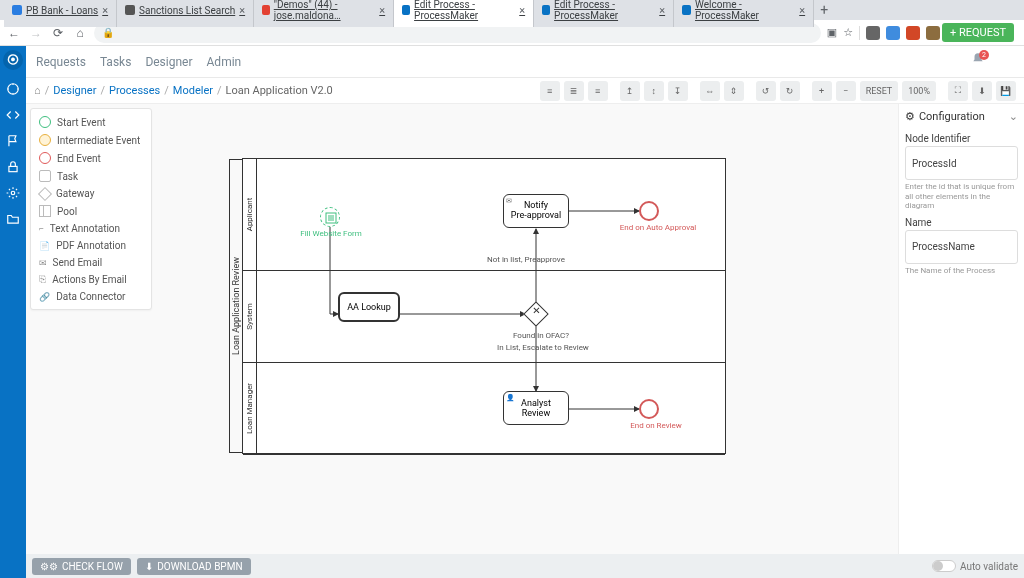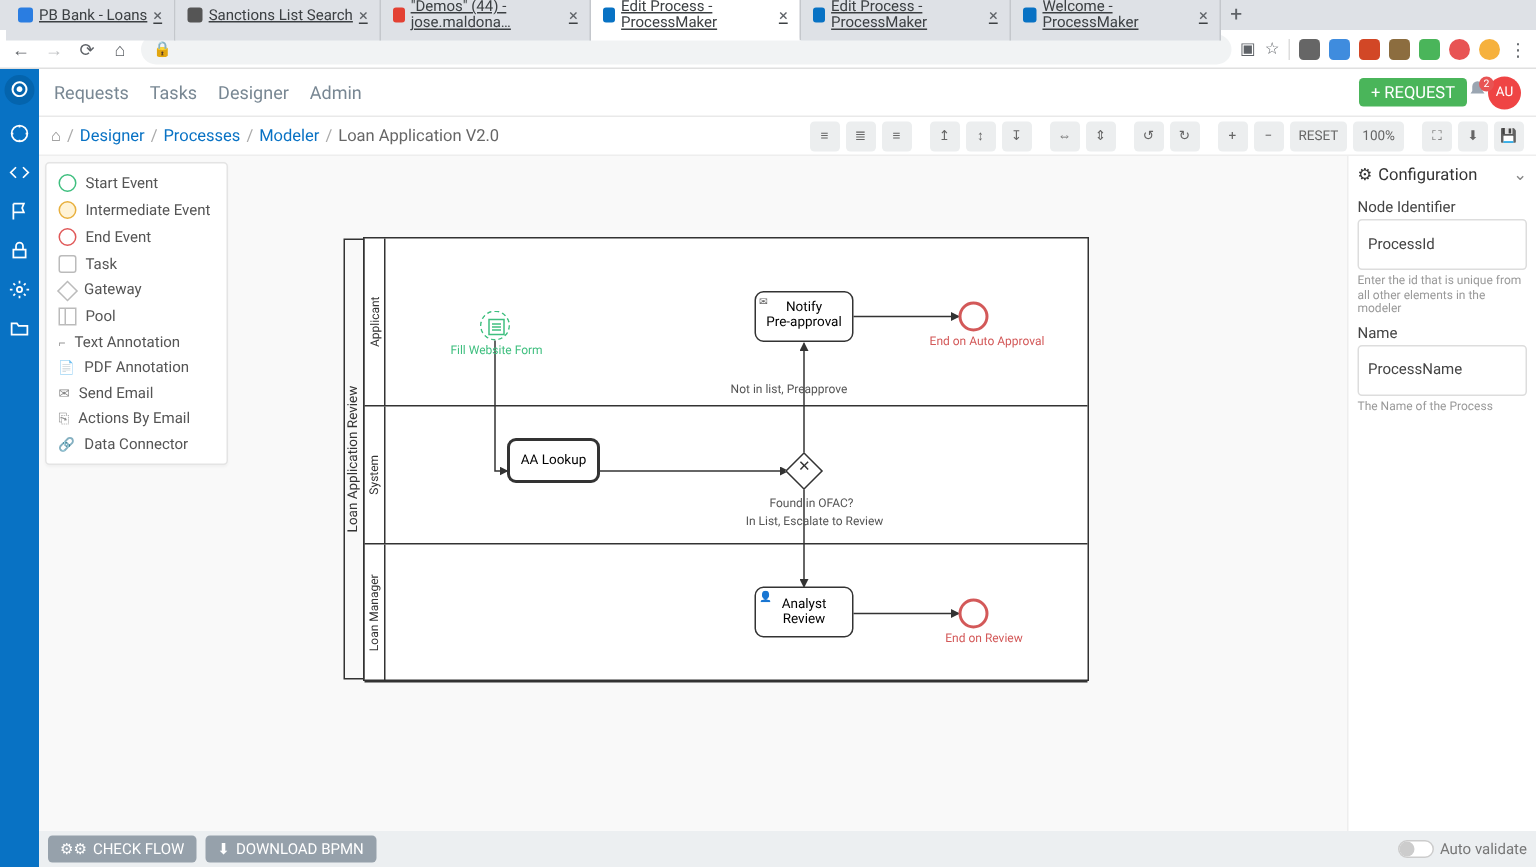--- a/index.html
+++ b/index.html
@@ -13,21 +13,21 @@
   .addr-bar { height: 26px; background: #fff; display: flex; align-items: center; padding: 0 6px; gap: 6px; border-bottom: 1px solid #e0e0e0;}
   .nav-btn { width: 16px; text-align:center; color: #5f6368; font-size: 12px; }
   .url-box { flex: 1; height: 20px; border-radius: 10px; background: #f1f3f4; display:flex; align-items:center; padding: 0 8px; gap:6px; font-size: 11px; color:#3c4043;}
   .ext-icons { display: flex; gap: 6px; align-items: center;}
   .ext-icon { width: 14px; height: 14px; border-radius: 3px; background: #888; }
   .app { position: absolute; left:0; right:0; top:46px; bottom:0; display:flex; }
   .app-rail { width: 26px; background: #0872c4; display: flex; flex-direction: column; align-items: center; color:#fff; padding-top: 4px; gap: 12px;}
   .rail-logo { width: 20px; height: 20px; border-radius: 50%; background: #0464ad; display:flex; align-items:center; justify-content:center; font-weight:bold; font-size:12px;}
   .rail-icon { width:14px; height:14px; }
   .topbar { position:absolute; left:26px; right:0; top:0; height:32px; background:#fff; border-bottom:1px solid #e9e9e9; display:flex; align-items:center; padding: 0 10px; gap: 14px; font-size: 12px; color:#788793;}
-  .topbar .right { margin-left:auto; display:flex; align-items:center; }
+  .topbar .right { margin-left:auto; display:flex; align-items:center; gap:10px;flex-direction:column;}
   .req-btn { background:#4ab55a; color:#fff; border-radius:3px; padding:3px 8px; font-size:11px; }
   .bell { position:relative; color:#9aa5b1;}
   .bell .dot { position:absolute; top:-2px; right:-4px; width:10px; height:10px; border-radius:50%; background:#e85454; color:#fff; font-size:7px; display:flex; align-items:center; justify-content:center;}
   .avatar { width:22px; height:22px; border-radius:50%; background:#ef4444; color:#fff; display:flex; align-items:center; justify-content:center; font-size:9px;}
   .crumbbar { position:absolute; left:26px; right:0; top:32px; height:26px; background:#fff; display:flex; align-items:center; padding: 0 8px; font-size:11px; border-bottom:1px solid #eee;}
   .crumb { color:#0872c4; }
   .crumb-sep { color:#aaa; margin: 0 4px;}
   .crumb-current { color:#666; }
   .toolbar { margin-left:auto; display:flex; gap:4px; align-items:center;}
   .tbtn { width:20px; height:20px; background:#eceeef; border-radius:3px; display:flex; align-items:center; justify-content:center; font-size:9px; color:#666;}
@@ -344,21 +344,21 @@
     </div>
 
     <div class="right-panel">
       <div class="panel-head">
         <span>⚙</span>
         <span>Configuration</span>
         <span class="chev">⌄</span>
       </div>
       <div class="field-label">Node Identifier</div>
       <input class="field-input" value="ProcessId" style="">
-      <div class="field-help">Enter the id that is unique from all other elements in the modeler</div>
+      <div class="field-help">Enter the id that is unique from all other elements in the diagram</div>
       <div class="field-label">Name</div>
       <input class="field-input" value="ProcessName" style="">
       <div class="field-help">The Name of the Process</div>
     </div>
 
     <div class="bottom-bar">
       <div class="bb-btn">
           <span>⚙⚙</span>
           <span>CHECK FLOW</span>
         </div>

